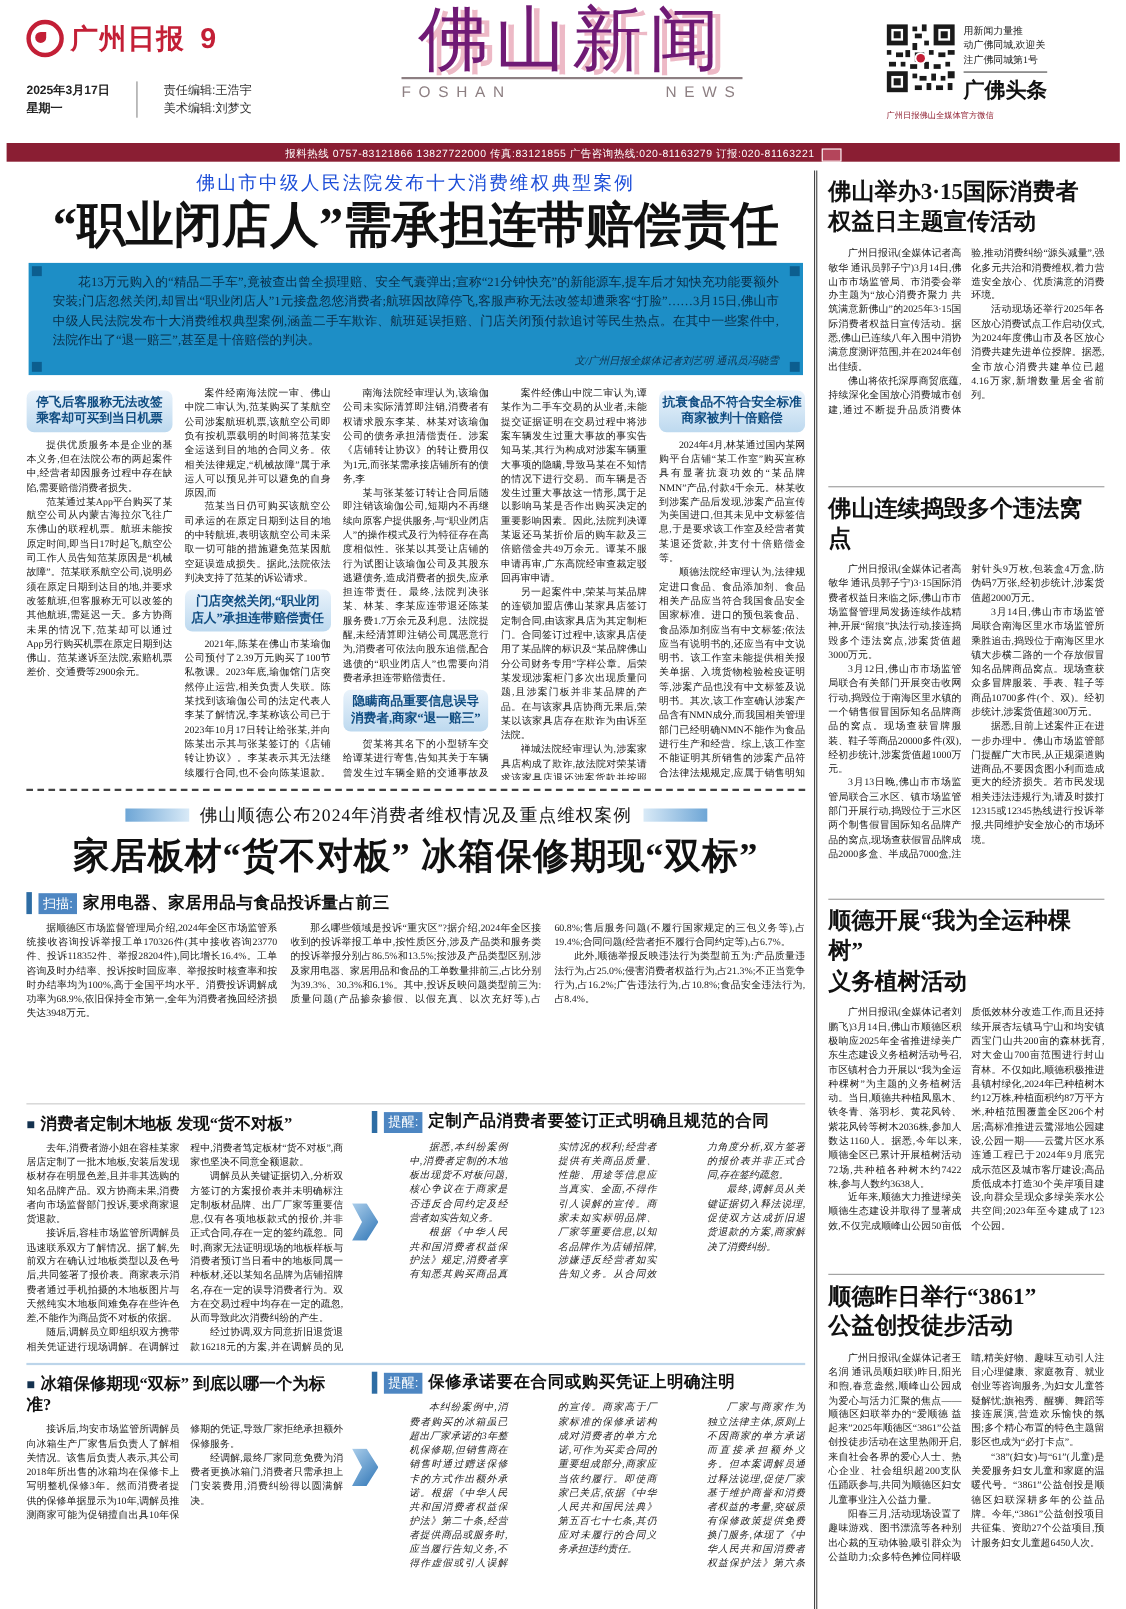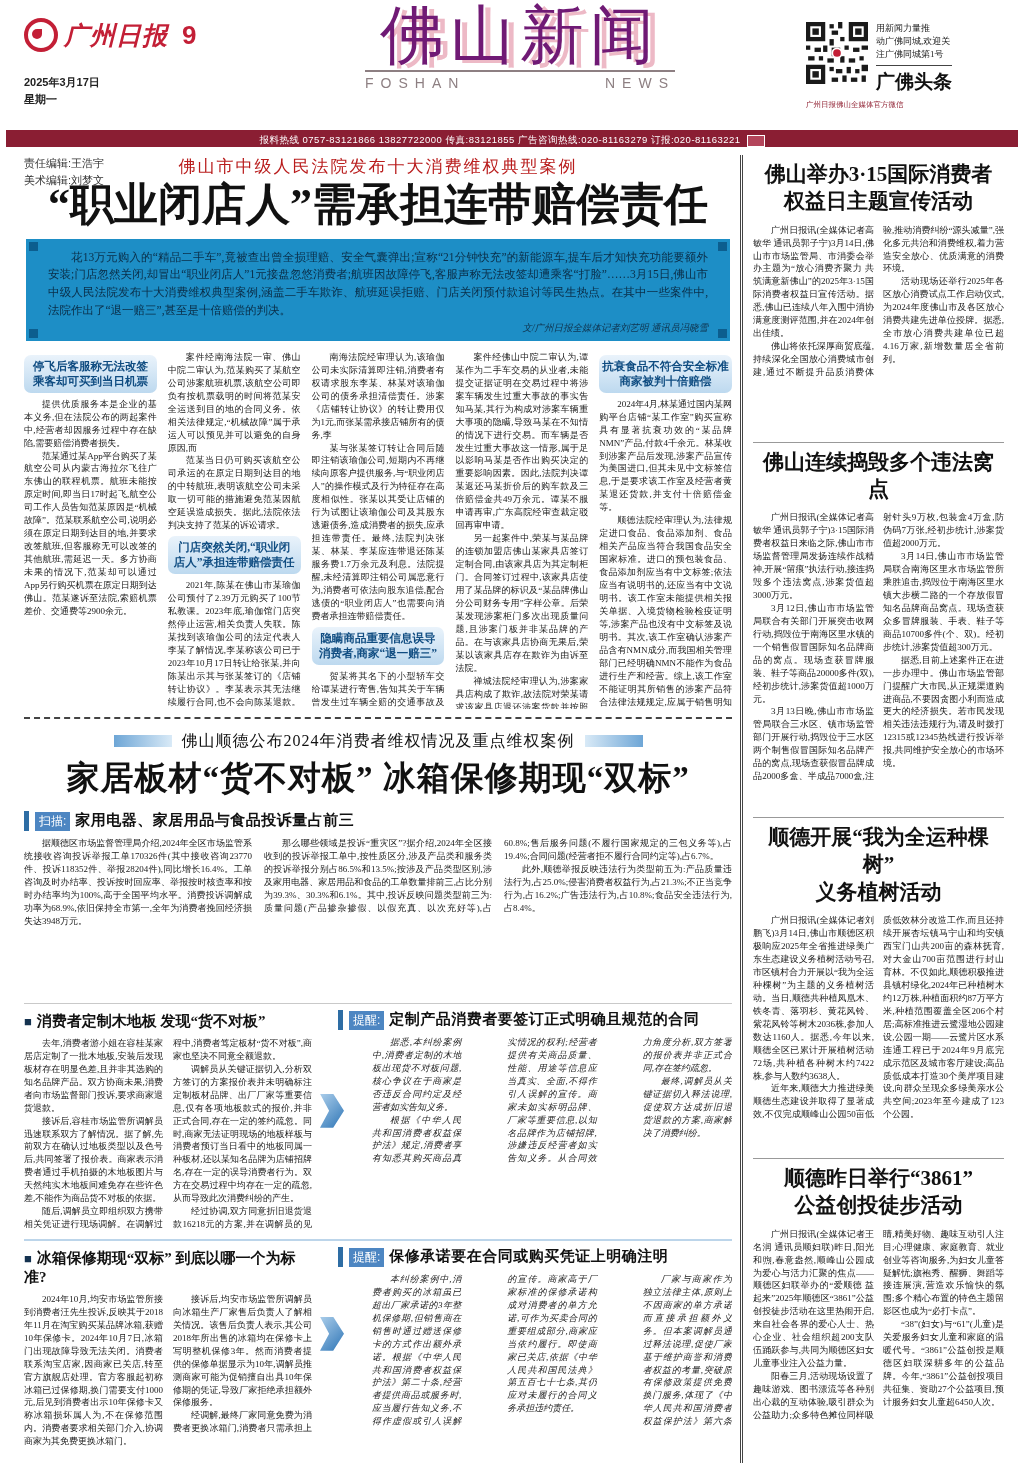--- a/index.html
+++ b/index.html
@@ -7,23 +7,23 @@
         font-family:"Liberation Serif","DejaVu Serif",serif;color:#111;}
   .sans{font-family:"Liberation Sans","DejaVu Sans",sans-serif;}
   .pre{white-space:pre-line;}
 
   
   .hdr{position:relative;height:130px;}
   .hdr-left{position:absolute;left:24px;top:18px;width:230px;}
   .logo-row{display:flex;align-items:center;gap:6px;}
   .logo-mark{width:26px;height:26px;border:4px solid #c31f36;border-radius:50%;position:relative;flex:0 0 auto;}
   .logo-mark::after{content:"";position:absolute;left:4px;top:7px;width:10px;height:10px;background:#c31f36;border-radius:50% 0 50% 50%;}
-  .logo-text{font-size:25px;font-weight:900;font-style:italic;color:#c31f36;letter-spacing:1px;}
+  .logo-text{font-size:25px;font-weight:900;color:#c31f36;letter-spacing:1px;}
   .page-num{font-size:26px;font-weight:900;color:#c31f36;margin-left:8px;font-family:"Liberation Sans",sans-serif;}
-  .dateblock{display:flex;gap:24px;margin-top:22px;font-size:11px;color:#222;flex-direction:column;}
+  .dateblock{display:flex;gap:24px;margin-top:22px;font-size:11px;color:#222;}
   .dateleft{font-weight:700;line-height:1.5;}
   .datesep{border-left:1px solid #888;}
   .editors{line-height:1.5;color:#333;}
   .masthead{position:absolute;left:330px;top:4px;width:380px;text-align:center;}
   .masthead-title{font-size:64px;font-weight:400;color:#701a75;letter-spacing:6px;line-height:1.0;
                   text-shadow:7px 3px 0 #edb9c6;}
   .masthead-en{width:310px;margin:2px auto 0;border-top:2px solid #8d7f82;display:flex;justify-content:space-between;
                color:#8d7f82;font-size:14px;letter-spacing:7px;padding-top:3px;font-family:"Liberation Sans",sans-serif;}
   .qr-zone{position:absolute;right:18px;top:22px;width:200px;}
   .qr-row{display:flex;gap:8px;}
@@ -35,21 +35,21 @@
                display:flex;align-items:flex-end;justify-content:center;font-size:9.5px;letter-spacing:.5px;
                font-family:"Liberation Sans",sans-serif;}
   .hl-badge{display:inline-block;width:16px;height:10px;border:1px solid #fff;background:#b4455b;margin-left:6px;}
 
   
   .content{position:absolute;left:24px;right:20px;top:155px;bottom:0;display:flex;}
   .main-col{width:708px;flex:0 0 auto;}
   .sidebar{flex:1;margin-left:8px;border-left:3px double #444;padding-left:10px;}
 
   
-  .kicker{font-size:17px;text-align:center;letter-spacing:2px;color:#b91c1c;}
+  .kicker{font-size:17px;text-align:center;letter-spacing:2px;color:#1d4ed8;}
   .headline{font-size:44px;font-weight:900;text-align:center;letter-spacing:0px;line-height:1.15;margin:2px 0 8px;}
   .lead-box{position:relative;background:#1d8ec6;color:#0a2d47;padding:10px 22px 6px;margin:0 2px 10px;}
   .lead-box p{margin:0;font-size:11.5px;line-height:1.55;text-indent:2em;text-align:justify;}
   .lead-byline{text-align:right;font-size:9.5px;font-style:italic;margin-top:2px;color:#10344f;}
   .corn{position:absolute;width:9px;height:9px;background:#0c5e8f;}
   .corn.tl{left:3px;top:3px;} .corn.tr{right:3px;top:3px;} .corn.bl{left:3px;bottom:3px;} .corn.br{right:3px;bottom:3px;}
   .main-cols{display:grid;grid-template-columns:repeat(5,1fr);gap:11px;height:358px;overflow:hidden;}
   .mcol{overflow:hidden;}
   .bodyp{margin:0;font-size:9px;line-height:1.44;text-align:justify;text-indent:2em;color:#191919;}
   .subhead{background:linear-gradient(180deg,#eaf3fb,#bdd9ef);color:#0f4c81;font-weight:700;font-size:11.5px;
@@ -88,21 +88,21 @@
   .italicp{font-style:italic;color:#222;margin-left:34px;}
   .h-wood{height:196px;} .h-tip1{height:196px;}
   .h-fridge{height:168px;} .h-tip2{height:168px;}
   .arrow{position:absolute;left:296px;width:24px;height:34px;
          background:linear-gradient(135deg,#aacdea,#2e75b6);
          clip-path:polygon(0 0,55% 0,100% 50%,55% 100%,0 100%,38% 50%);}
   .arrow.a1{top:84px;} .arrow.a2{top:70px;}
 
   
   .sb-art{margin-bottom:4px;}
-  .sb-head{font-size:21px;font-weight:900;text-align:center;line-height:1.3;margin:6px 0 8px;}
+  .sb-head{font-size:21px;font-weight:900;line-height:1.3;margin:6px 0 8px;}
   .sb-body{column-count:2;column-gap:9px;overflow:hidden;}
   .sb-body .bodyp{font-size:9px;}
   .sb-sep{border-top:1px solid #999;margin:6px 0 4px;}
   .h-sb1{height:212px;} .h-sb2{height:300px;} .h-sb3{height:238px;} .h-sb4{height:330px;}
 </style>
 </head>
 <body>
 
 <div class="page">
 
@@ -294,21 +294,20 @@
           </div>
         </div>
       </div>
 
       <div class="blue-div"></div>
 
       <div class="duo-row">
         <div class="duo-left">
           <div class="sec-hd"><span class="sq">■</span><span>冰箱保修期现“双标” 到底以哪一个为标准?</span></div>
           <div class="two-cols h-fridge">
-            <p class="bodyp">2024年10月,均安市场监管所接到消费者汪先生投诉,反映其于2018年11月在淘宝购买某品牌冰箱,获赠10年保修卡。2024年10月7日,冰箱门出现故障导致无法关闭。消费者联系淘宝店家,因商家已关店,转至官方旗舰店处理。官方客服起初称冰箱已过保修期,换门需要支付1000元,后见到消费者出示10年保修卡又称冰箱损坏属人为,不在保修范围内。消费者要求相关部门介入,协调商家为其免费更换冰箱门。</p>
             <p class="bodyp">接诉后,均安市场监管所调解员向冰箱生产厂家售后负责人了解相关情况。该售后负责人表示,其公司2018年所出售的冰箱均在保修卡上写明整机保修3年。然而消费者提供的保修单据显示为10年,调解员推测商家可能为促销擅自出具10年保修期的凭证,导致厂家拒绝承担额外保修服务。</p>
             <p class="bodyp">经调解,最终厂家同意免费为消费者更换冰箱门,消费者只需承担上门安装费用,消费纠纷得以圆满解决。</p>
           </div>
         </div>
         <span class="arrow a2"></span>
         <div class="duo-right">
           <div class="blk-hd">
             <span class="blk-label sans">提醒:</span>
             <span class="blk-title">保修承诺要在合同或购买凭证上明确注明</span>
           </div>

